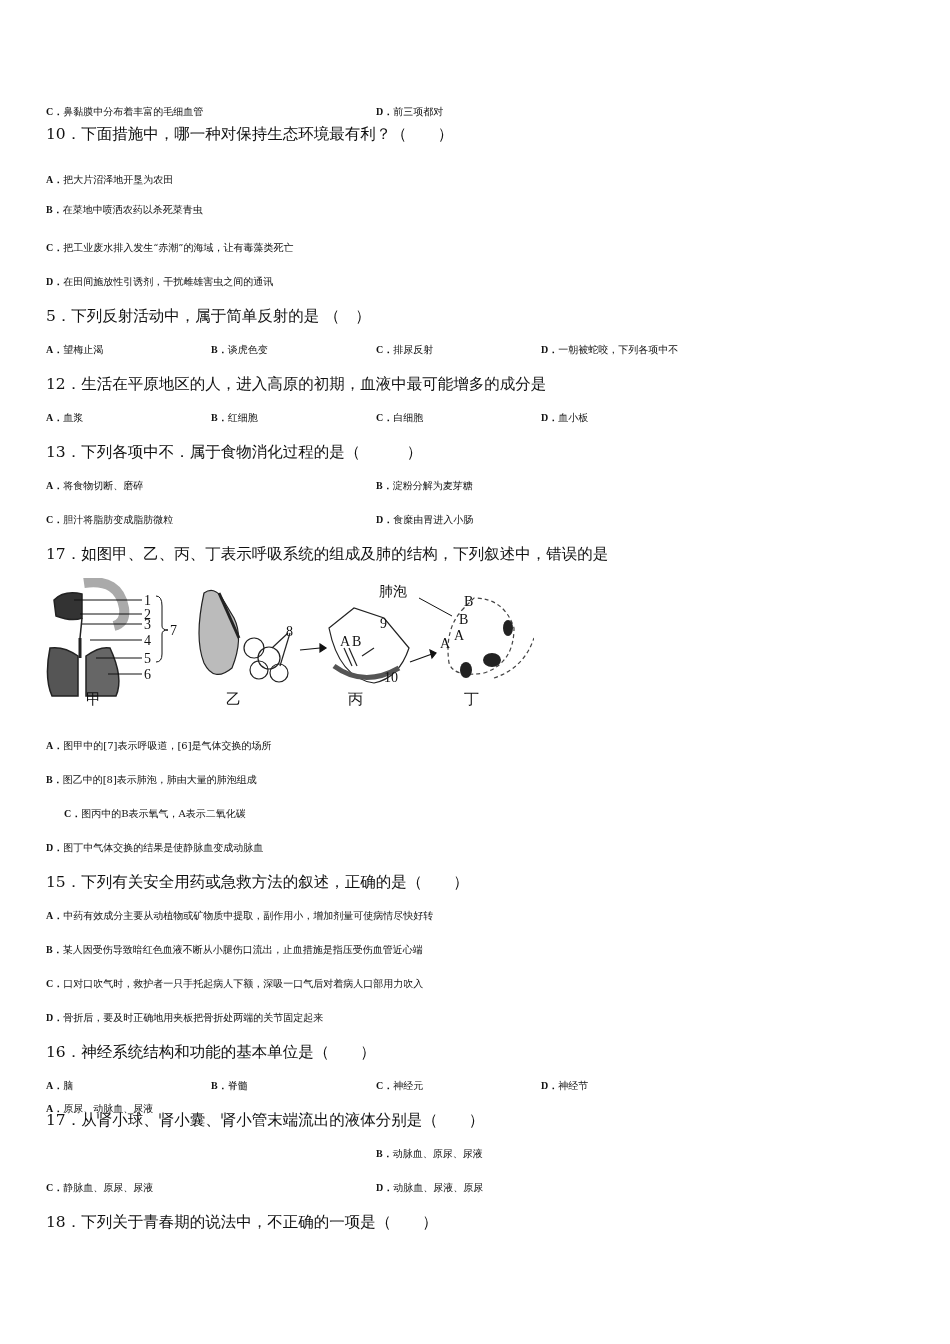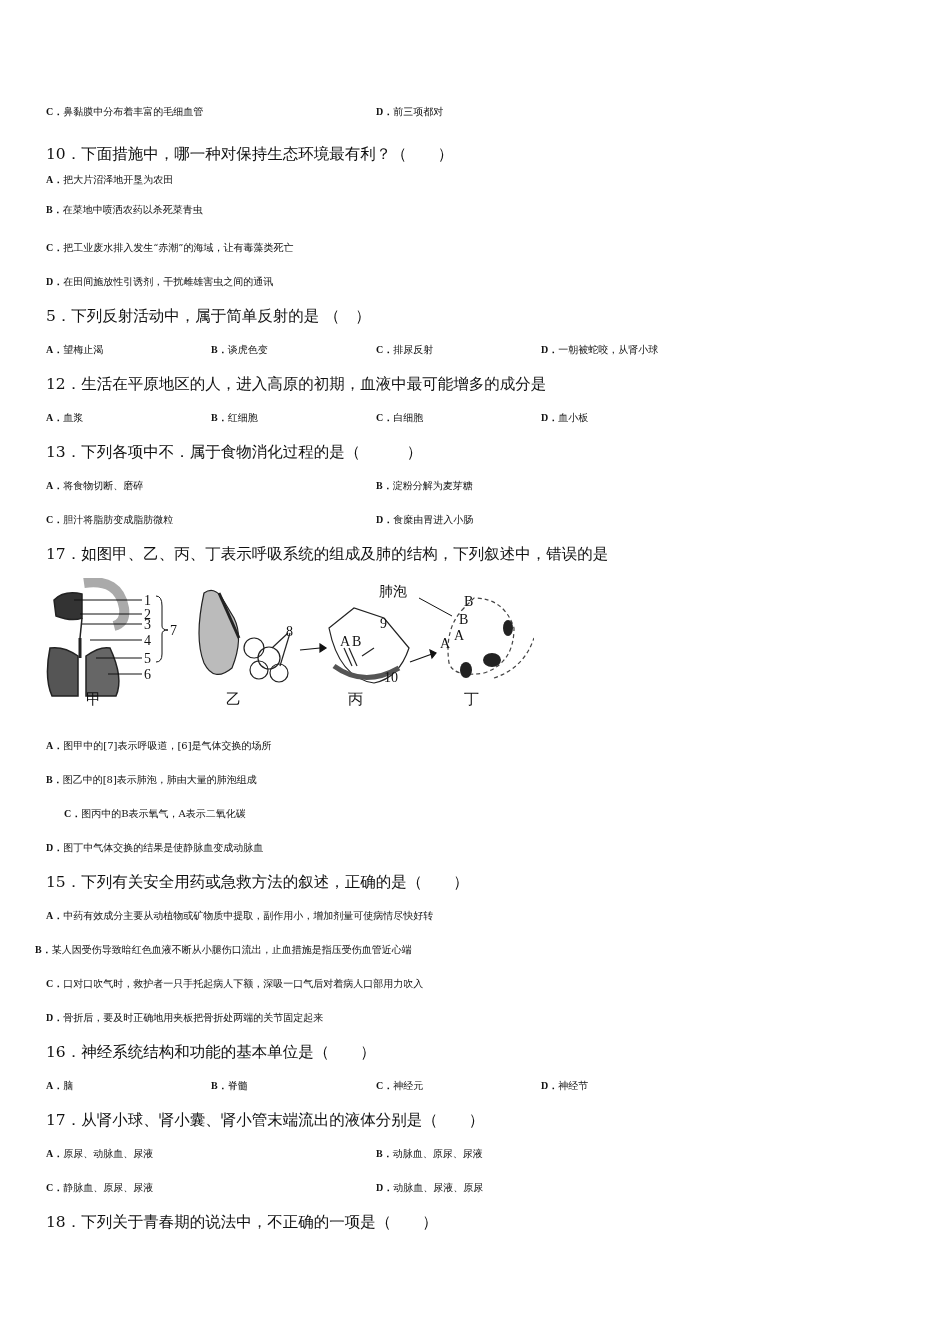--- a/index.html
+++ b/index.html
@@ -10,31 +10,31 @@
   .lbl { font-weight:bold; font-family:"Liberation Serif", serif; }
   .figure { position:absolute; left:44px; top:578px; width:490px; height:135px; }
   .cap { position:absolute; font-size:15px; }
 </style>
 </head>
 <body>
 
 <div class="opt" style="left:46px;top:102px"><span class="lbl">C．</span><span>鼻黏膜中分布着丰富的毛细血管</span></div>
 <div class="opt" style="left:376px;top:102px"><span class="lbl">D．</span><span>前三项都对</span></div>
 
-<div class="line" style="top:144px">10．下面措施中，哪一种对保持生态环境最有利？（　　）</div>
+<div class="line" style="top:124px">10．下面措施中，哪一种对保持生态环境最有利？（　　）</div>
 <div class="opt" style="left:46px;top:170px"><span class="lbl">A．</span><span>把大片沼泽地开垦为农田</span></div>
 <div class="opt" style="left:46px;top:200px"><span class="lbl">B．</span><span>在菜地中喷洒农药以杀死菜青虫</span></div>
 <div class="opt" style="left:46px;top:238px"><span class="lbl">C．</span><span>把工业废水排入发生“赤潮”的海域，让有毒藻类死亡</span></div>
 <div class="opt" style="left:46px;top:272px"><span class="lbl">D．</span><span>在田间施放性引诱剂，干扰雌雄害虫之间的通讯</span></div>
 
 <div class="line" style="top:306px">5．下列反射活动中，属于简单反射的是 （　）</div>
 <div class="opt" style="left:46px;top:340px"><span class="lbl">A．</span><span>望梅止渴</span></div>
 <div class="opt" style="left:211px;top:340px"><span class="lbl">B．</span><span>谈虎色变</span></div>
 <div class="opt" style="left:376px;top:340px"><span class="lbl">C．</span><span>排尿反射</span></div>
-<div class="opt" style="left:541px;top:340px"><span class="lbl">D．</span><span>一朝被蛇咬，从肾小球</span></div>
+<div class="opt" style="left:541px;top:340px"><span class="lbl">D．</span><span>一朝被蛇咬，下列各项中不</span></div>
 
 <div class="line" style="top:374px">12．生活在平原地区的人，进入高原的初期，血液中最可能增多的成分是</div>
 <div class="opt" style="left:46px;top:408px"><span class="lbl">A．</span><span>血浆</span></div>
 <div class="opt" style="left:211px;top:408px"><span class="lbl">B．</span><span>红细胞</span></div>
 <div class="opt" style="left:376px;top:408px"><span class="lbl">C．</span><span>白细胞</span></div>
 <div class="opt" style="left:541px;top:408px"><span class="lbl">D．</span><span>血小板</span></div>
 
 <div class="line" style="top:442px">13．下列各项中不．属于食物消化过程的是（　　　）</div>
 <div class="opt" style="left:46px;top:476px"><span class="lbl">A．</span><span>将食物切断、磨碎</span></div>
 <div class="opt" style="left:376px;top:476px"><span class="lbl">B．</span><span>淀粉分解为麦芽糖</span></div>
@@ -133,29 +133,29 @@
   <div class="cap" style="left:420px;top:112px">丁</div>
 </div>
 
 <div class="opt" style="left:46px;top:736px"><span class="lbl">A．</span><span>图甲中的[7]表示呼吸道，[6]是气体交换的场所</span></div>
 <div class="opt" style="left:46px;top:770px"><span class="lbl">B．</span><span>图乙中的[8]表示肺泡，肺由大量的肺泡组成</span></div>
 <div class="opt" style="left:64px;top:804px"><span class="lbl">C．</span><span>图丙中的B表示氧气，A表示二氧化碳</span></div>
 <div class="opt" style="left:46px;top:838px"><span class="lbl">D．</span><span>图丁中气体交换的结果是使静脉血变成动脉血</span></div>
 
 <div class="line" style="top:872px">15．下列有关安全用药或急救方法的叙述，正确的是（　　）</div>
 <div class="opt" style="left:46px;top:906px"><span class="lbl">A．</span><span>中药有效成分主要从动植物或矿物质中提取，副作用小，增加剂量可使病情尽快好转</span></div>
-<div class="opt" style="left:35px;top:940px"><span class="lbl">B．</span><span>某人因受伤导致暗红色血液不断从小腿伤口流出，止血措施是指压受伤血管近心端</span></div>
+<div class="opt" style="left:46px;top:940px"><span class="lbl">B．</span><span>某人因受伤导致暗红色血液不断从小腿伤口流出，止血措施是指压受伤血管近心端</span></div>
 <div class="opt" style="left:46px;top:974px"><span class="lbl">C．</span><span>口对口吹气时，救护者一只手托起病人下额，深吸一口气后对着病人口部用力吹入</span></div>
 <div class="opt" style="left:46px;top:1008px"><span class="lbl">D．</span><span>骨折后，要及时正确地用夹板把骨折处两端的关节固定起来</span></div>
 
 <div class="line" style="top:1042px">16．神经系统结构和功能的基本单位是（　　）</div>
 <div class="opt" style="left:46px;top:1076px"><span class="lbl">A．</span><span>脑</span></div>
 <div class="opt" style="left:211px;top:1076px"><span class="lbl">B．</span><span>脊髓</span></div>
 <div class="opt" style="left:376px;top:1076px"><span class="lbl">C．</span><span>神经元</span></div>
 <div class="opt" style="left:541px;top:1076px"><span class="lbl">D．</span><span>神经节</span></div>
 
 <div class="line" style="top:1110px">17．从肾小球、肾小囊、肾小管末端流出的液体分别是（　　）</div>
-<div class="opt" style="left:46px;top:1144px"><span class="lbl">A．</span><span>原尿、动脉血、尿液</span></div>
+<div class="opt" style="left:46px;top:1099px"><span class="lbl">A．</span><span>原尿、动脉血、尿液</span></div>
 <div class="opt" style="left:376px;top:1144px"><span class="lbl">B．</span><span>动脉血、原尿、尿液</span></div>
 <div class="opt" style="left:46px;top:1178px"><span class="lbl">C．</span><span>静脉血、原尿、尿液</span></div>
 <div class="opt" style="left:376px;top:1178px"><span class="lbl">D．</span><span>动脉血、尿液、原尿</span></div>
 
 <div class="line" style="top:1212px">18．下列关于青春期的说法中，不正确的一项是（　　）</div>
 
 </body></html>

